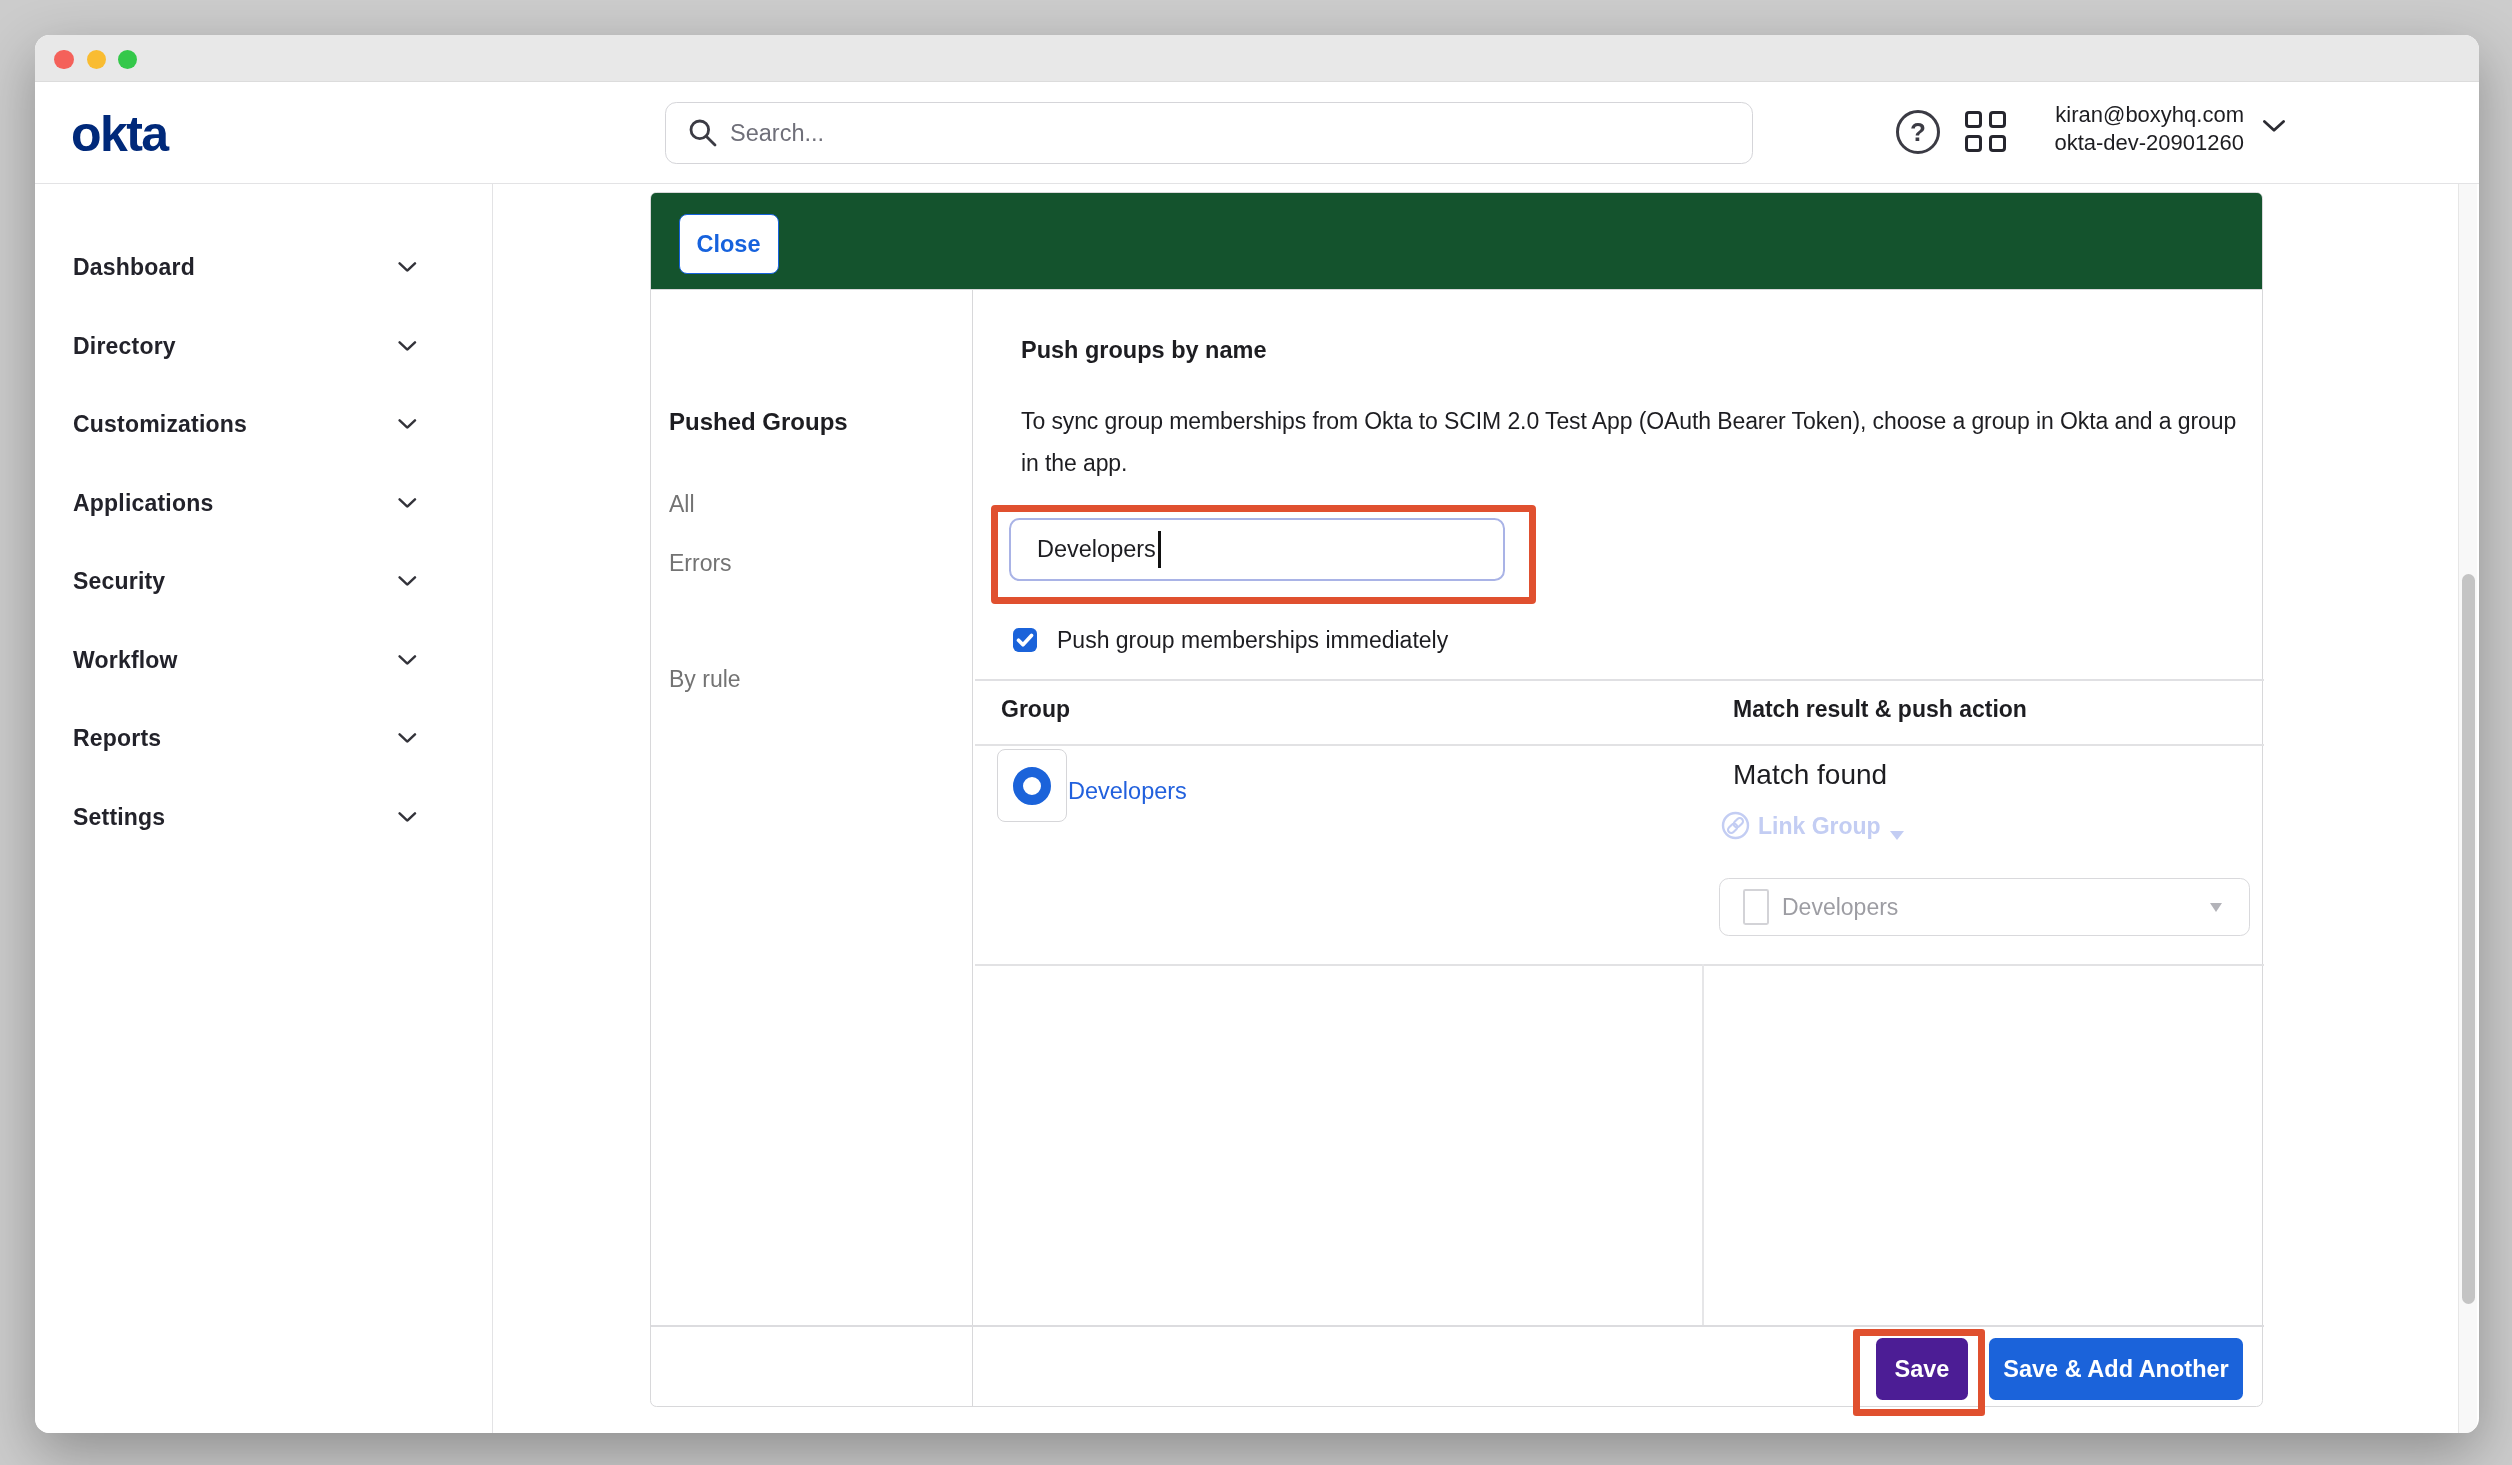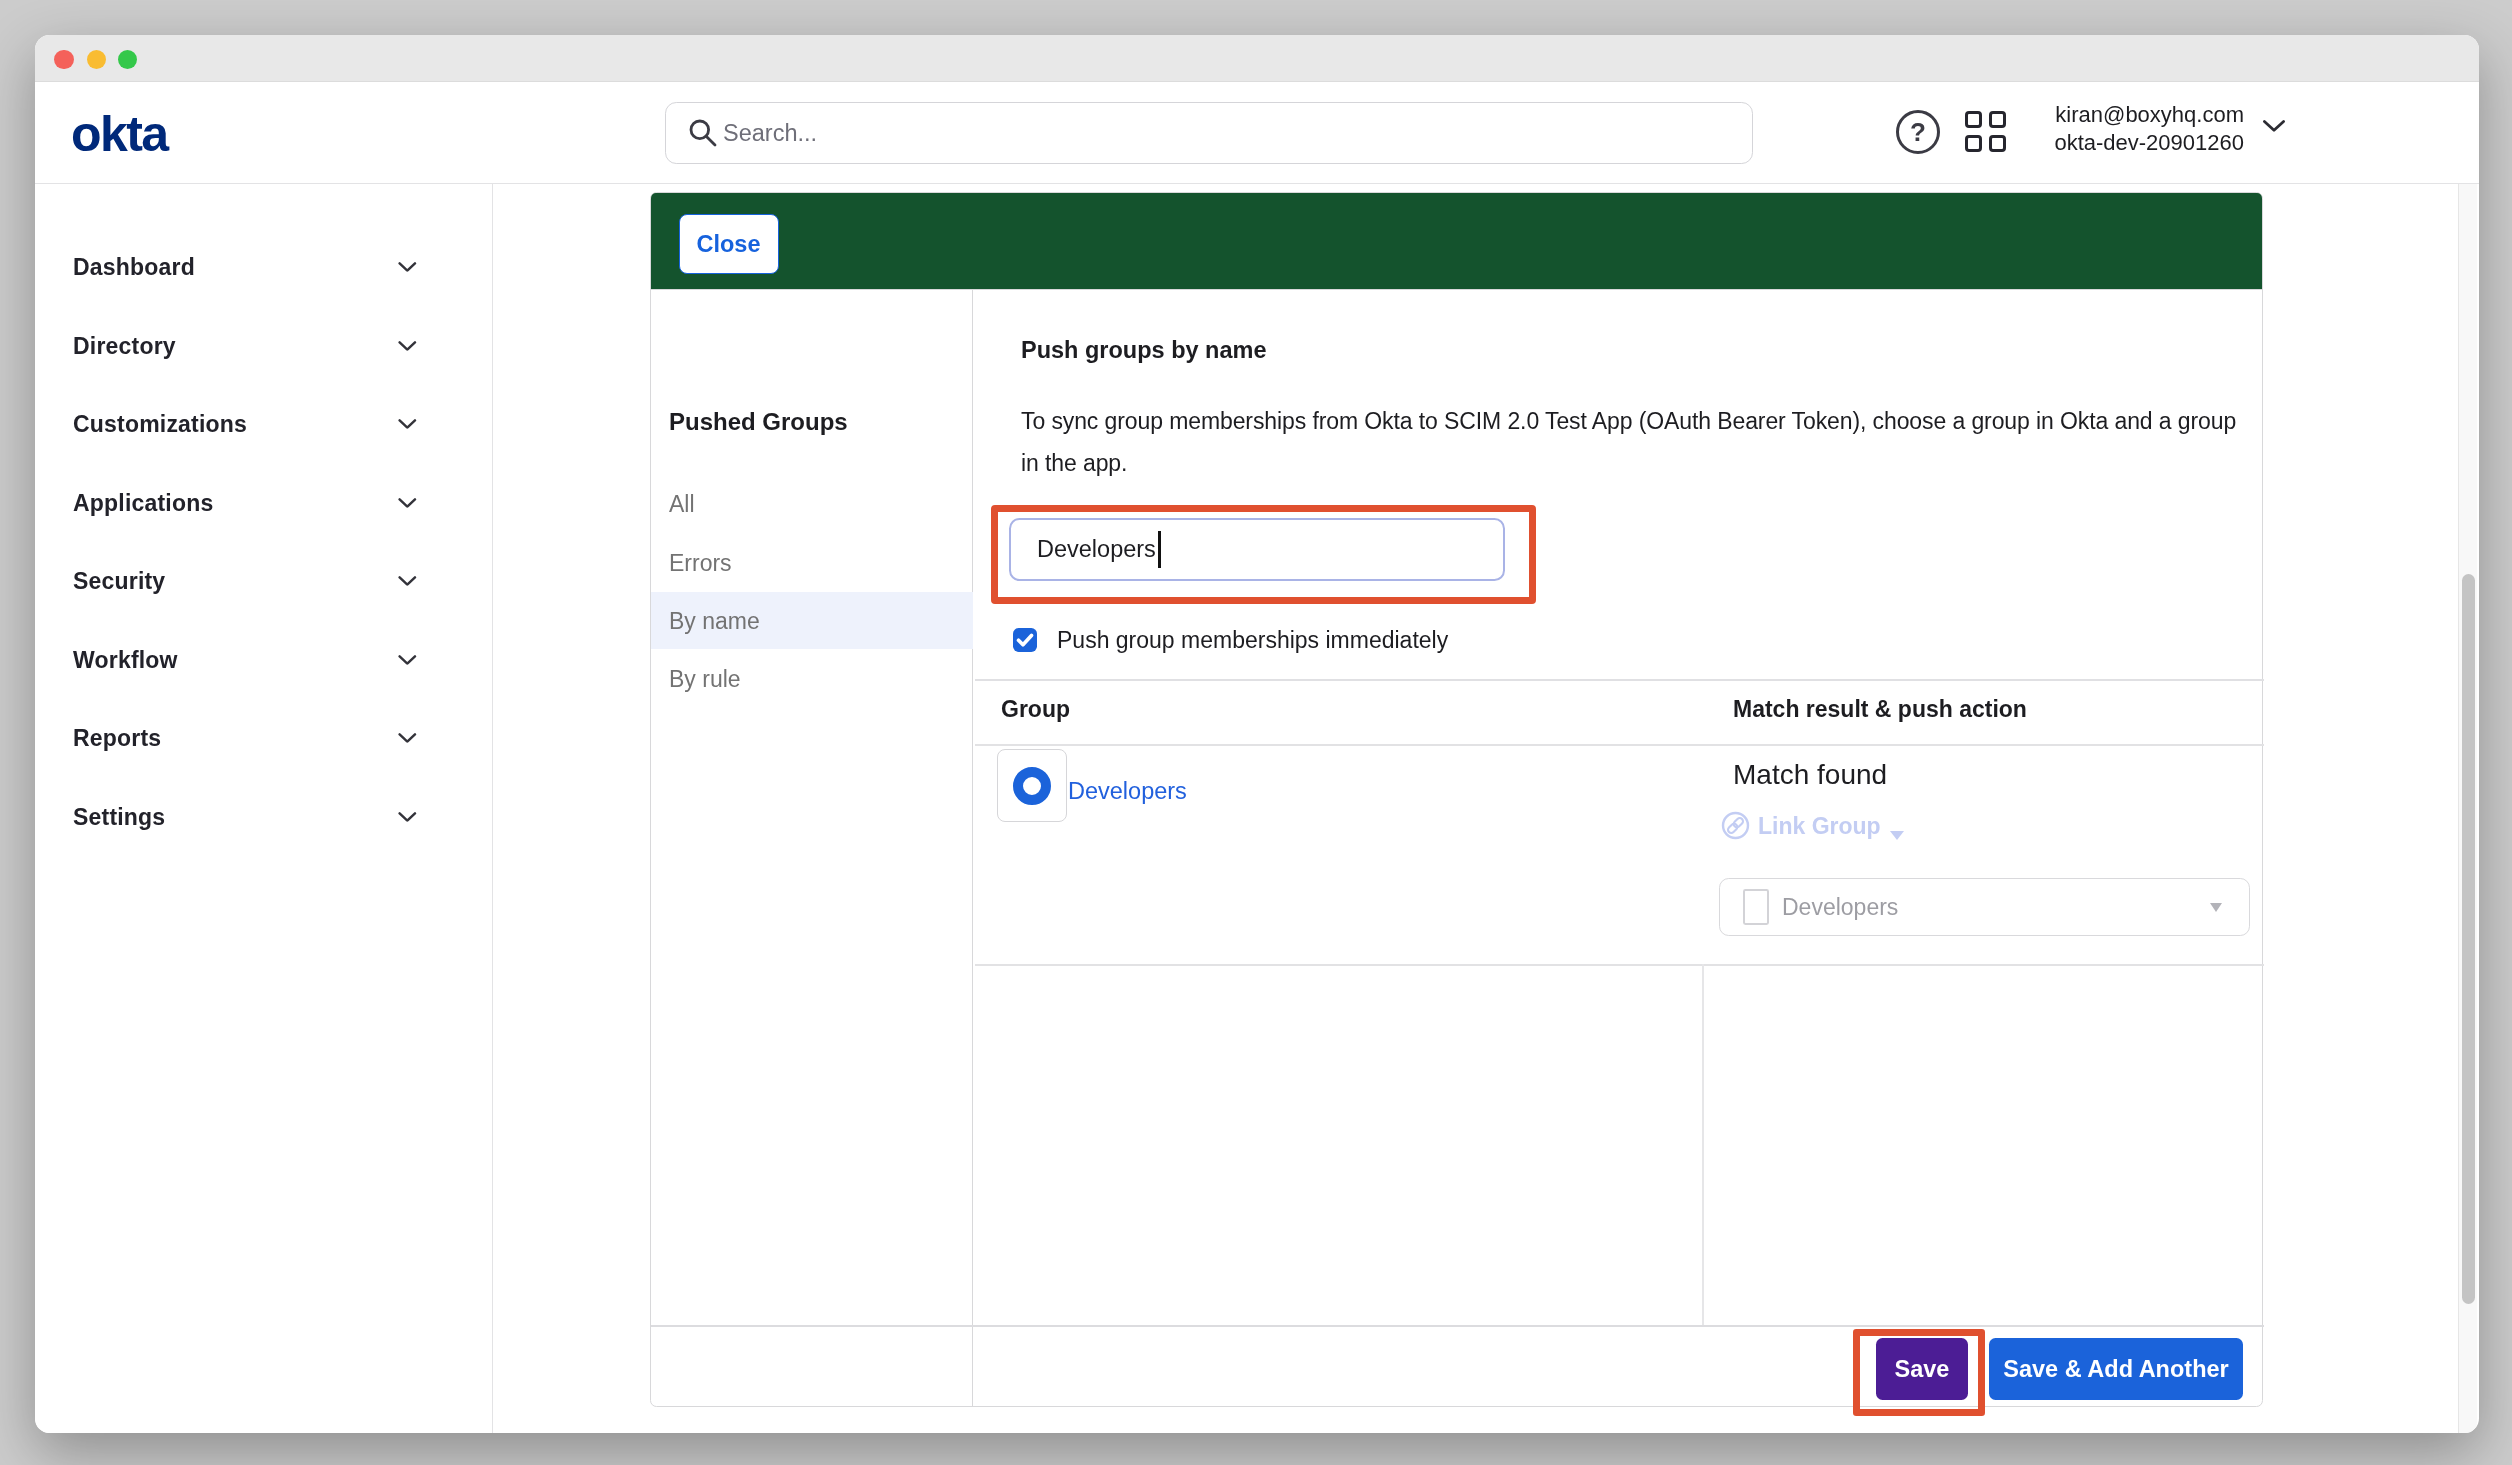--- a/index.html
+++ b/index.html
@@ -34,21 +34,21 @@
   .logo {
     position:absolute; left:36px; top:23px;
     font-size:50px; font-weight:800; letter-spacing:-1.6px; color:#00297A;
   }
   .searchbox {
     position:absolute; left:630px; top:20px; width:1088px; height:62px;
     border:1.6px solid #d5d5d9; border-radius:11.3px; background:#fff;
     display:flex; align-items:center;
   }
   .searchbox .mag { margin-left:21px; }
-  .searchbox .ph { margin-left:4px; font-size:23.5px; color:#6f6f79;text-align:right; }
+  .searchbox .ph { margin-left:11px; font-size:23.5px; color:#6f6f79;text-align:right; }
   .help-circle {
     position:absolute; left:1861px; top:28px; width:44px; height:44px;
     border:3.2px solid #3b3b44; border-radius:50%;
     display:flex; align-items:center; justify-content:center;
     font-size:26px; font-weight:bold; color:#3b3b44;
   }
   .grid-icon { position:absolute; left:1930px; top:29px; width:44px; height:44px;
     display:grid; grid-template-columns:17px 17px; grid-template-rows:17px 17px; gap:6.5px; }
   .grid-icon span { border:3.2px solid #26262e; border-radius:4px; }
   .account { position:absolute; left:2007px; top:19.4px; width:202px; text-align:right; }
@@ -287,23 +287,20 @@
       <button class="btn-close">Close</button>
     </div>
 
     <div class="subnav">
       <div class="subnav-title">Pushed Groups</div>
       <div class="subnav-item" style="top:185px">
         <span class="lbl">All</span>
       </div>
       <div class="subnav-item" style="top:244px">
         <span class="lbl">Errors</span>
-      </div>
-      <div class="subnav-item selected" style="top:302px">
-        <span class="lbl">By name</span>
       </div>
       <div class="subnav-item" style="top:360px">
         <span class="lbl">By rule</span>
       </div>
     </div>
 
     <div class="pane-title">Push groups by name</div>
     <div class="pane-desc">To sync group memberships from Okta to SCIM 2.0 Test App (OAuth Bearer Token), choose a group in Okta and a group in the app.</div>
 
     <div class="annot1"></div>

